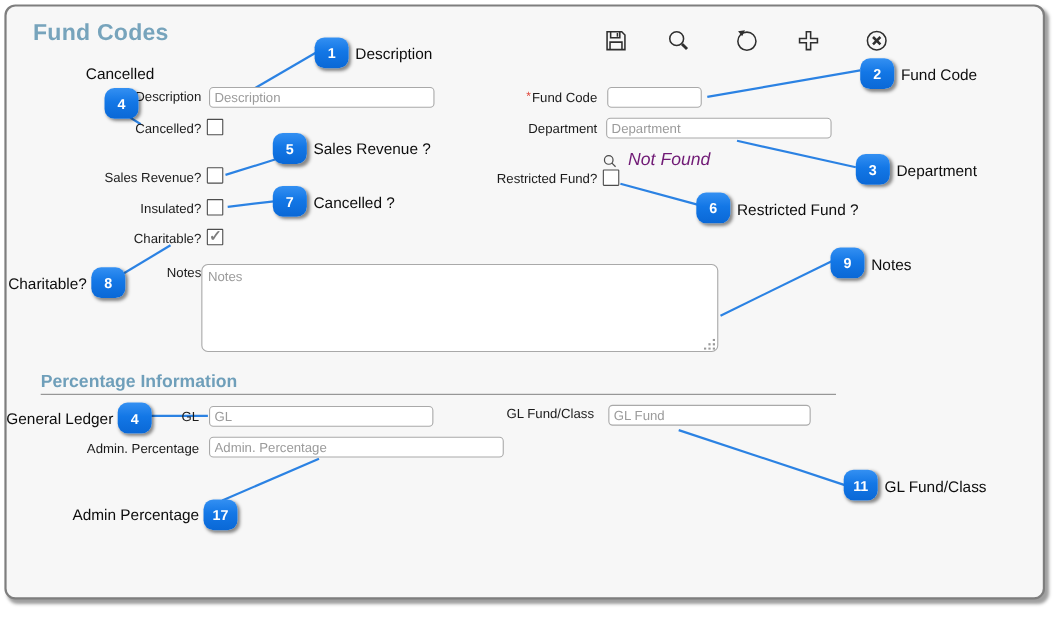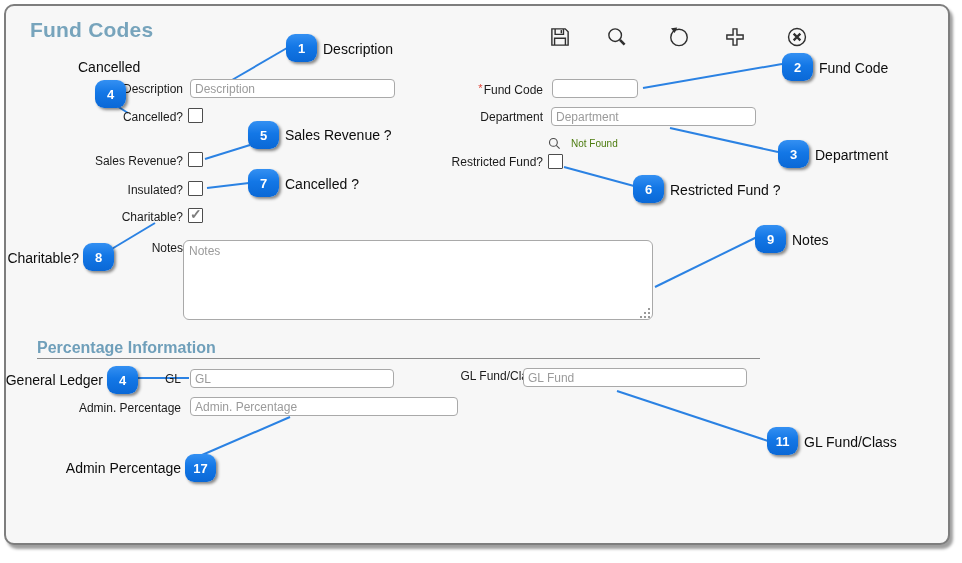--- a/index.html
+++ b/index.html
@@ -48,21 +48,21 @@
     position:absolute; width:31px; height:28px; border-radius:9px;
     background:linear-gradient(180deg,#3490f2 0%, #1377e6 45%, #0a68d6 100%);
     box-shadow:2px 2px 3px rgba(0,0,0,0.45);
     color:#ffffff; font-size:13px; font-weight:bold;
     display:flex; align-items:center; justify-content:center;
   }
   .co-label { position:absolute; font-size:14px; color:#0d0d0d; white-space:nowrap; }
   .lines { position:absolute; left:0; top:0; width:942px; height:537px; pointer-events:none; }
   .lines line { stroke:#2b82e3; stroke-width:2; }
   .notfound-row { position:absolute; left:542px; top:131px; display:flex; align-items:center; gap:10px; }
-  .notfound-row .nf-text { font-size:10px; color:#4d7c0f; }
+  .notfound-row .nf-text { font-size:16px; color:#701a75;font-style:italic; }
   .grip { position:absolute; pointer-events:none; }
 </style>
 </head>
 <body>
 
 <div class="page">
 
   <svg class="lines">
     <line x1="226" y1="74" x2="281" y2="42"></line>
     <line x1="637" y1="82" x2="776" y2="58"></line>
@@ -159,21 +159,21 @@
   <div class="flabel" style="right:405px; top:149px;">Restricted Fund?</div>
   <div class="cbox" style="left:542px; top:148px;"></div>
 
   <div class="section-title" style="left:31px; top:333px;">Percentage Information</div>
   <div class="hr" style="left:31px; top:352px; width:723px;"></div>
 
   <div class="flabel" style="right:767px; top:366px;">GL</div>
   <input class="tinput" style="left: 184px; top: 363px; width: 204px;" placeholder="GL">
 
   <div class="flabel" style="right:408px; top:363px;">GL Fund/Class</div>
-  <input class="tinput" style="left: 517px; top: 362px; width: 224px;" placeholder="GL Fund">
+  <input class="tinput" style="left: 547px; top: 362px; width: 184px;" placeholder="GL Fund">
 
   <div class="flabel" style="right:767px; top:395px;">Admin. Percentage</div>
   <input class="tinput" style="left: 184px; top: 391px; width: 268px;" placeholder="Admin. Percentage">
 
   <div class="callout" style="left:280px; top:28px;">1</div>
   <div class="co-label" style="left:317px; top:35px;">Description</div>
 
   <div class="callout" style="left:776px; top:47px;">2</div>
   <div class="co-label" style="left:813px; top:54px;">Fund Code</div>
 

